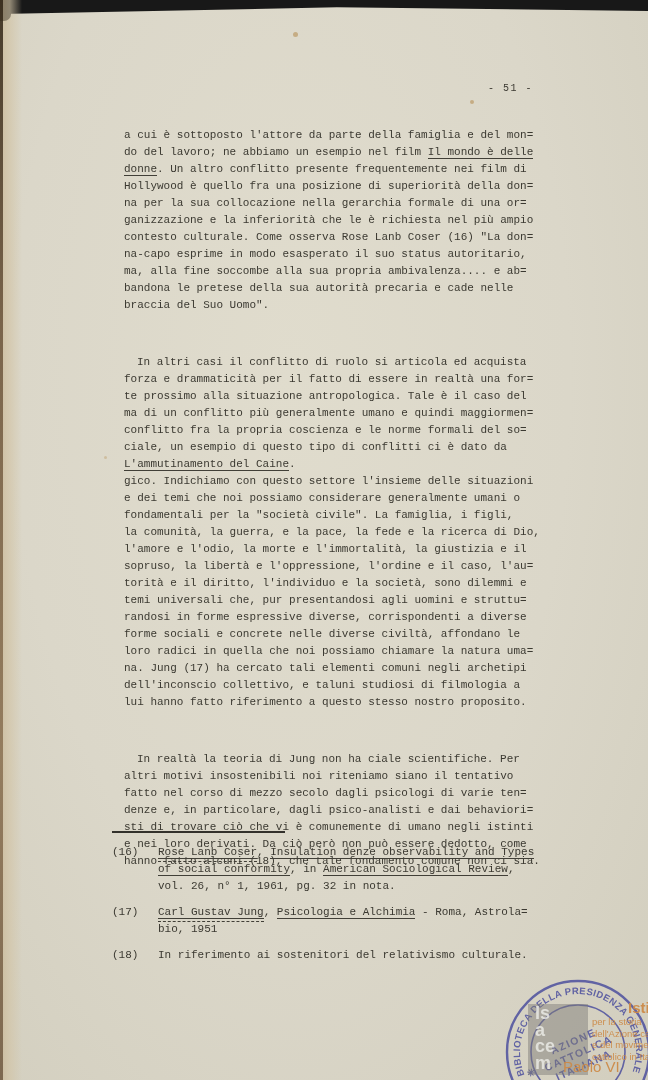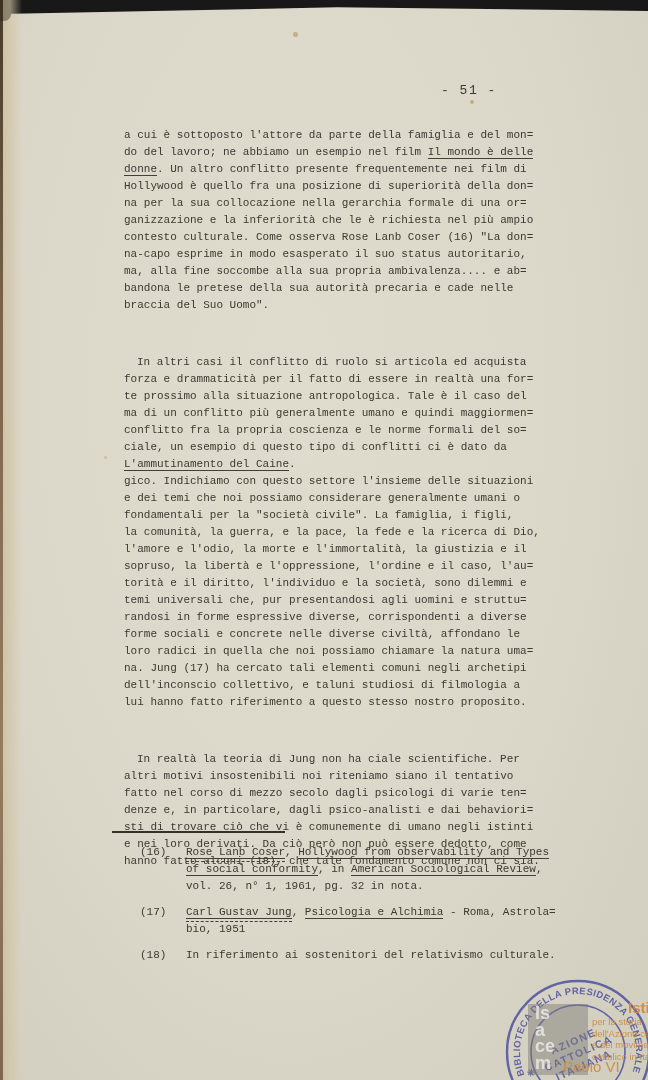--- a/index.html
+++ b/index.html
@@ -11,33 +11,33 @@
   .corner-blob{position:absolute;top:0;left:0;width:11px;height:21px;background:#181818;border-radius:0 0 7px 0;}
   .left-edge{position:absolute;top:0;left:0;width:22px;height:100%;opacity:.65;
         background:linear-gradient(90deg,#c6b28d 0%,#d2c4a6 45%,rgba(210,196,166,0) 100%);}
   .left-line{position:absolute;top:0;left:0;width:3px;height:100%;opacity:.85;
         background:linear-gradient(#2e2315,#6b543a 30%,#8a7152 70%,#6f5941);}
   .speck{position:absolute;border-radius:50%;background:rgba(178,136,74,.55);}
   .s1{left:293px;top:32px;width:5px;height:5px;}
   .s2{left:470px;top:100px;width:4px;height:4px;}
   .s3{left:104px;top:456px;width:3px;height:3px;opacity:.6;}
 
-  .pagenum{position:absolute;left:441px;top:83px;font-size:13px;letter-spacing:1.5px;white-space:pre;}
+  .pagenum{position:absolute;left:488px;top:83px;font-size:10px;letter-spacing:1.5px;white-space:pre;}
 
   .body-text{position:absolute;left:124px;top:127px;width:440px;font-size:11px;line-height:17px;}
   .tline{white-space:pre;height:17px;}
   .tline.ind{padding-left:13px;margin-top:40px;}
   .u{border-bottom:1.2px solid #413f37;}
   .u2{position:relative;border-bottom:1.2px solid #413f37;}
   .u2::after{content:"";position:absolute;left:0;right:0;bottom:-4px;border-bottom:1.5px dashed #413f37;}
 
   .fnrule{position:absolute;left:112px;top:831px;width:173px;border-top:2px solid #33312b;}
   .footnotes{position:absolute;left:112px;top:844px;font-size:11px;line-height:17px;}
   .footnote{display:flex;margin-bottom:9px;}
-  .fnlabel{width:46px;flex:none;white-space:pre;margin-left:28px;}
+  .fnlabel{width:46px;flex:none;white-space:pre;}
 
   .stamp{position:absolute;left:480px;top:965px;width:168px;height:115px;opacity:.8;z-index:5;}
   .ringtext{font-family:"Liberation Sans",sans-serif;font-size:9.5px;font-weight:600;letter-spacing:1px;}
   .ringsym{font-family:"Liberation Sans",sans-serif;font-size:10px;font-weight:700;}
   .stamp-center text{font-family:"Liberation Sans",sans-serif;font-size:10.5px;font-weight:600;letter-spacing:1.5px;}
 
   .wm{position:absolute;left:526px;top:1000px;width:122px;height:80px;z-index:6;
       font-family:"Liberation Sans",sans-serif;pointer-events:none;}
   .wm-logo{position:absolute;left:2px;top:4px;width:60px;height:71px;background:rgba(125,124,120,.48);
       padding:1px 0 0 7px;box-sizing:border-box;}
@@ -102,21 +102,21 @@
       <div class="tline"><span>e nei loro derivati. Da ciò però non può essere dedotto, come</span></div>
       <div class="tline"><span>hanno fatto alcuni (18), che tale fondamento comune non ci sia.</span></div>
     </div>
 
   <div class="fnrule"></div>
 
   <div class="footnotes">
     <div class="footnote">
       <span class="fnlabel">(16)</span>
       <div class="fnlines">
-          <div class="tline"><span class="u2">Rose Lanb Coser</span><span>, </span><span class="u">Hollywood from observability and Types</span></div>
+          <div class="tline"><span class="u2">Rose Lanb Coser</span><span>, </span><span class="u">Insulation denze observability and Types</span></div>
           <div class="tline"><span class="u">of social conformity</span><span>, in </span><span class="u">American Sociological Review</span><span>,</span></div>
           <div class="tline"><span>vol. 26, n° 1, 1961, pg. 32 in nota.</span></div>
         </div>
     </div>
     <div class="footnote">
       <span class="fnlabel">(17)</span>
       <div class="fnlines">
           <div class="tline"><span class="u2">Carl Gustav Jung</span><span>, </span><span class="u">Psicologia e Alchimia</span><span> - Roma, Astrola=</span></div>
           <div class="tline"><span>bio, 1951</span></div>
         </div>

